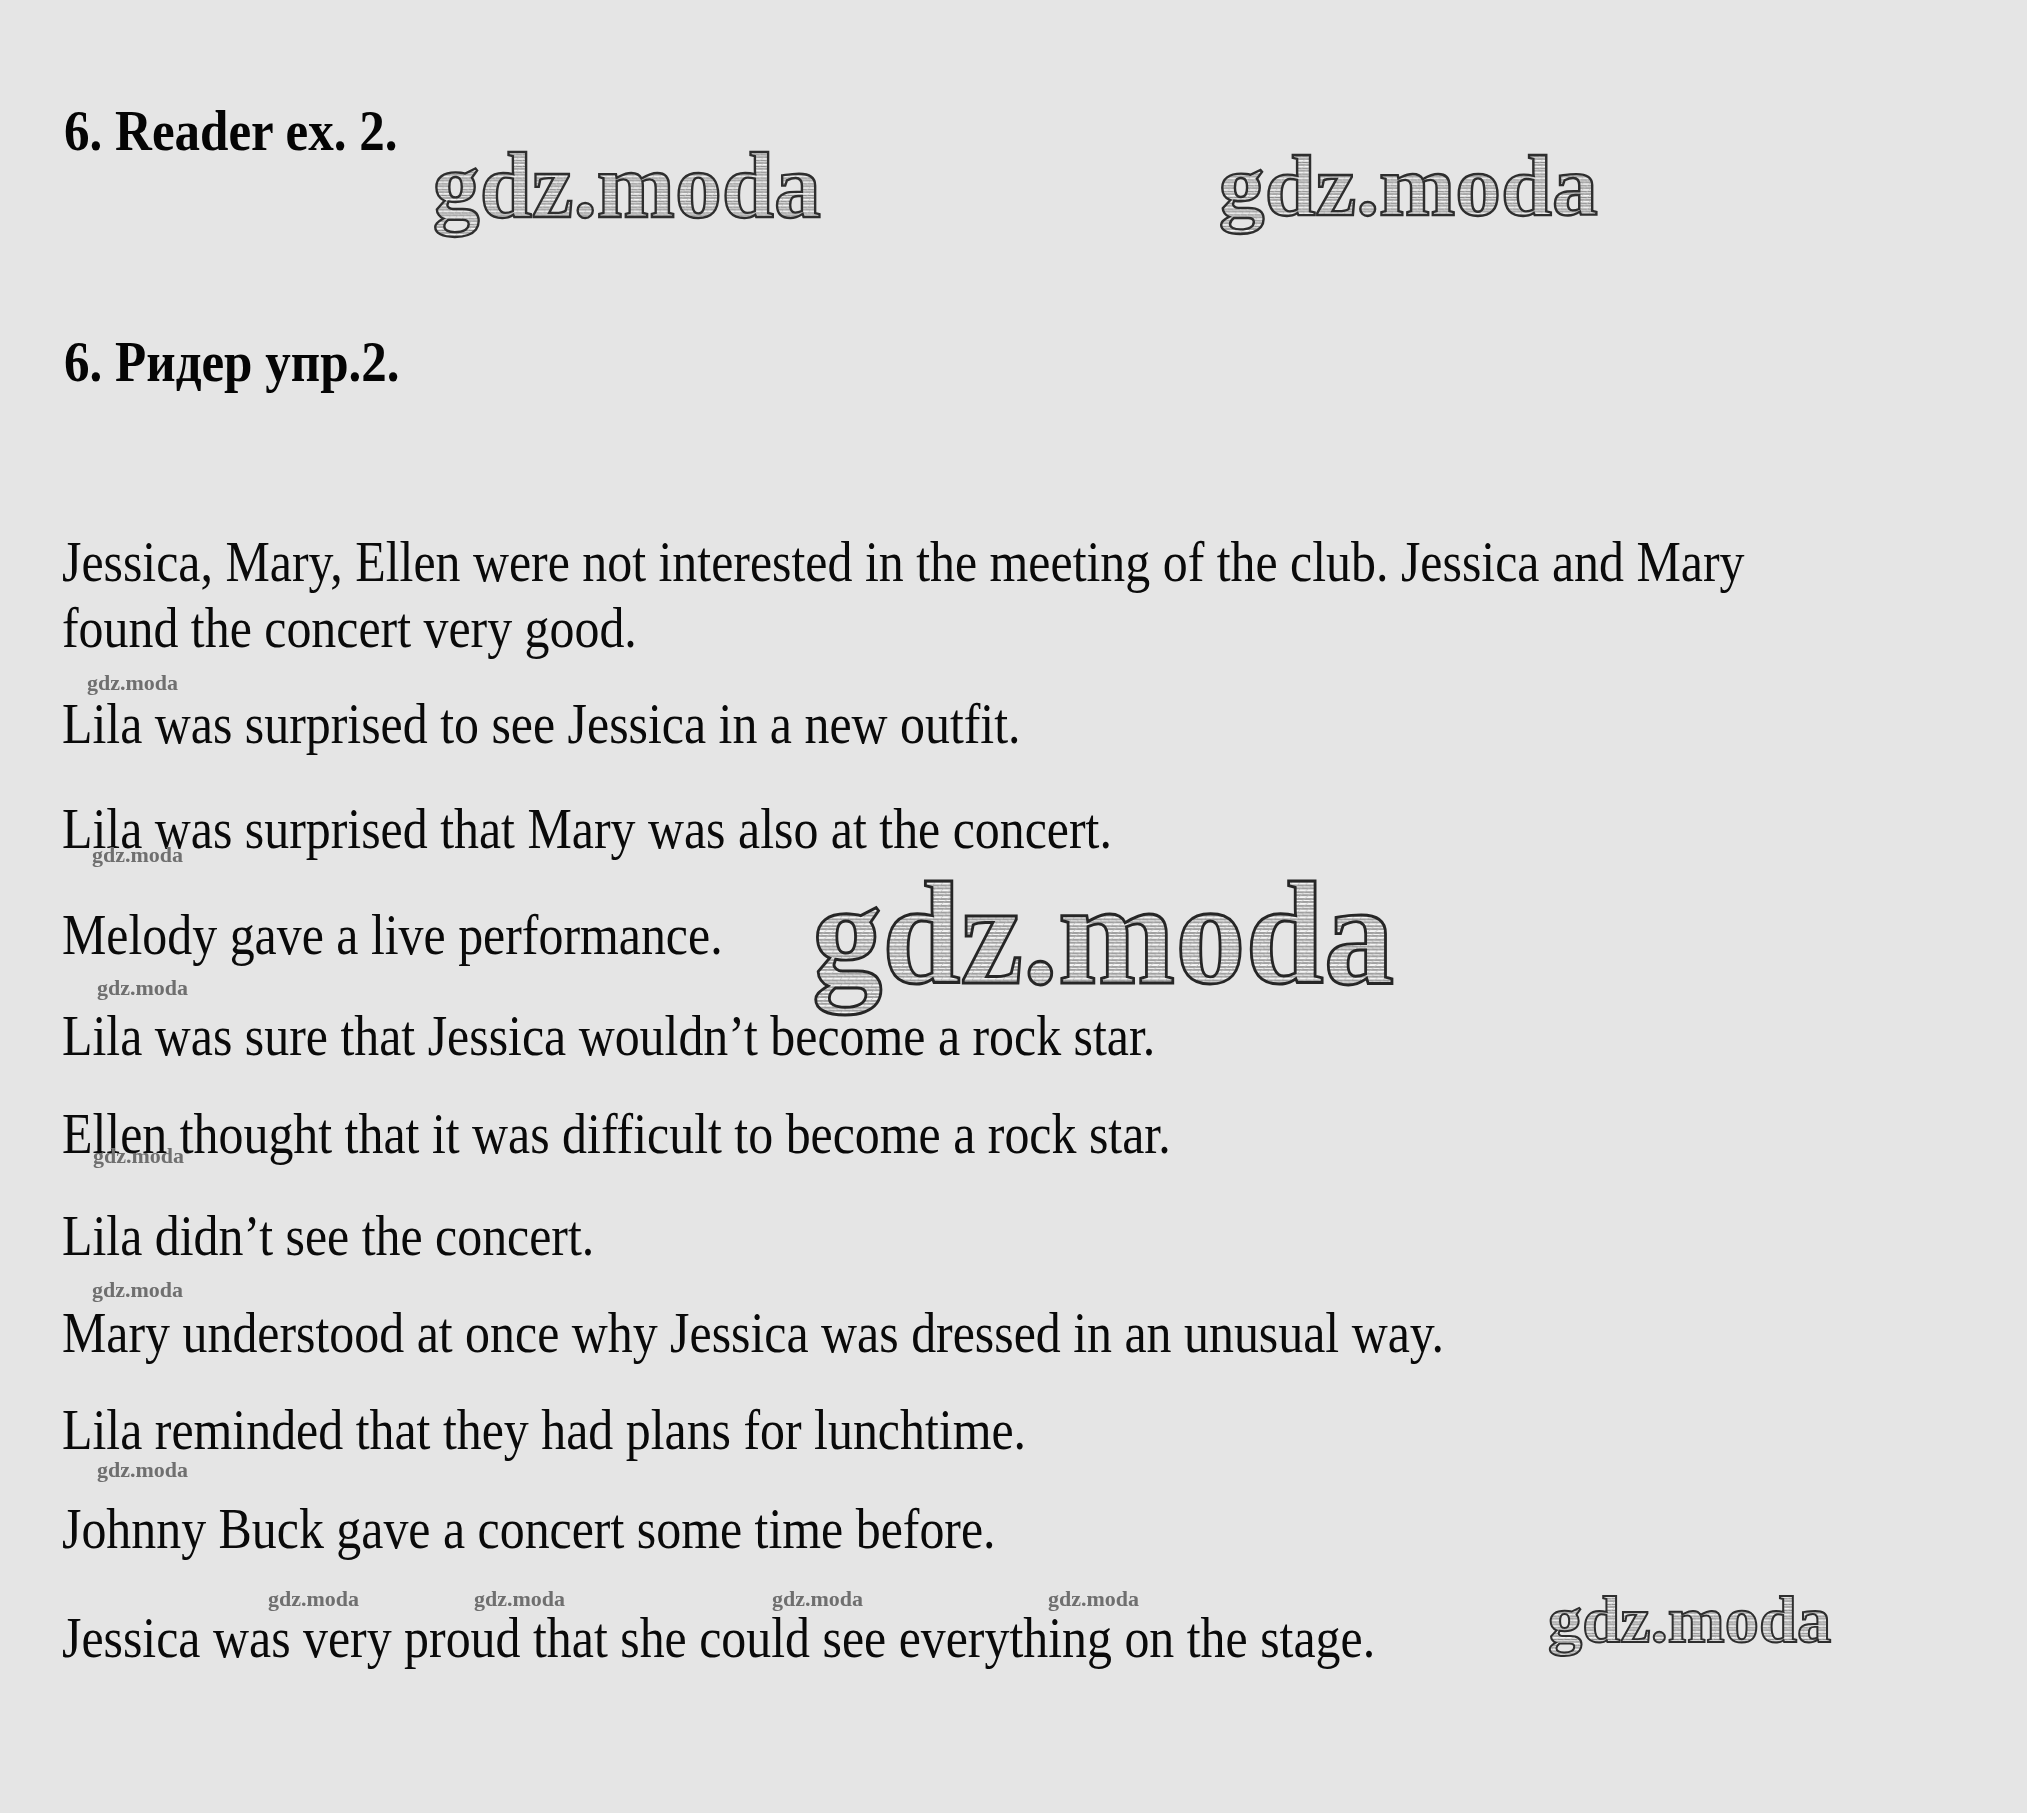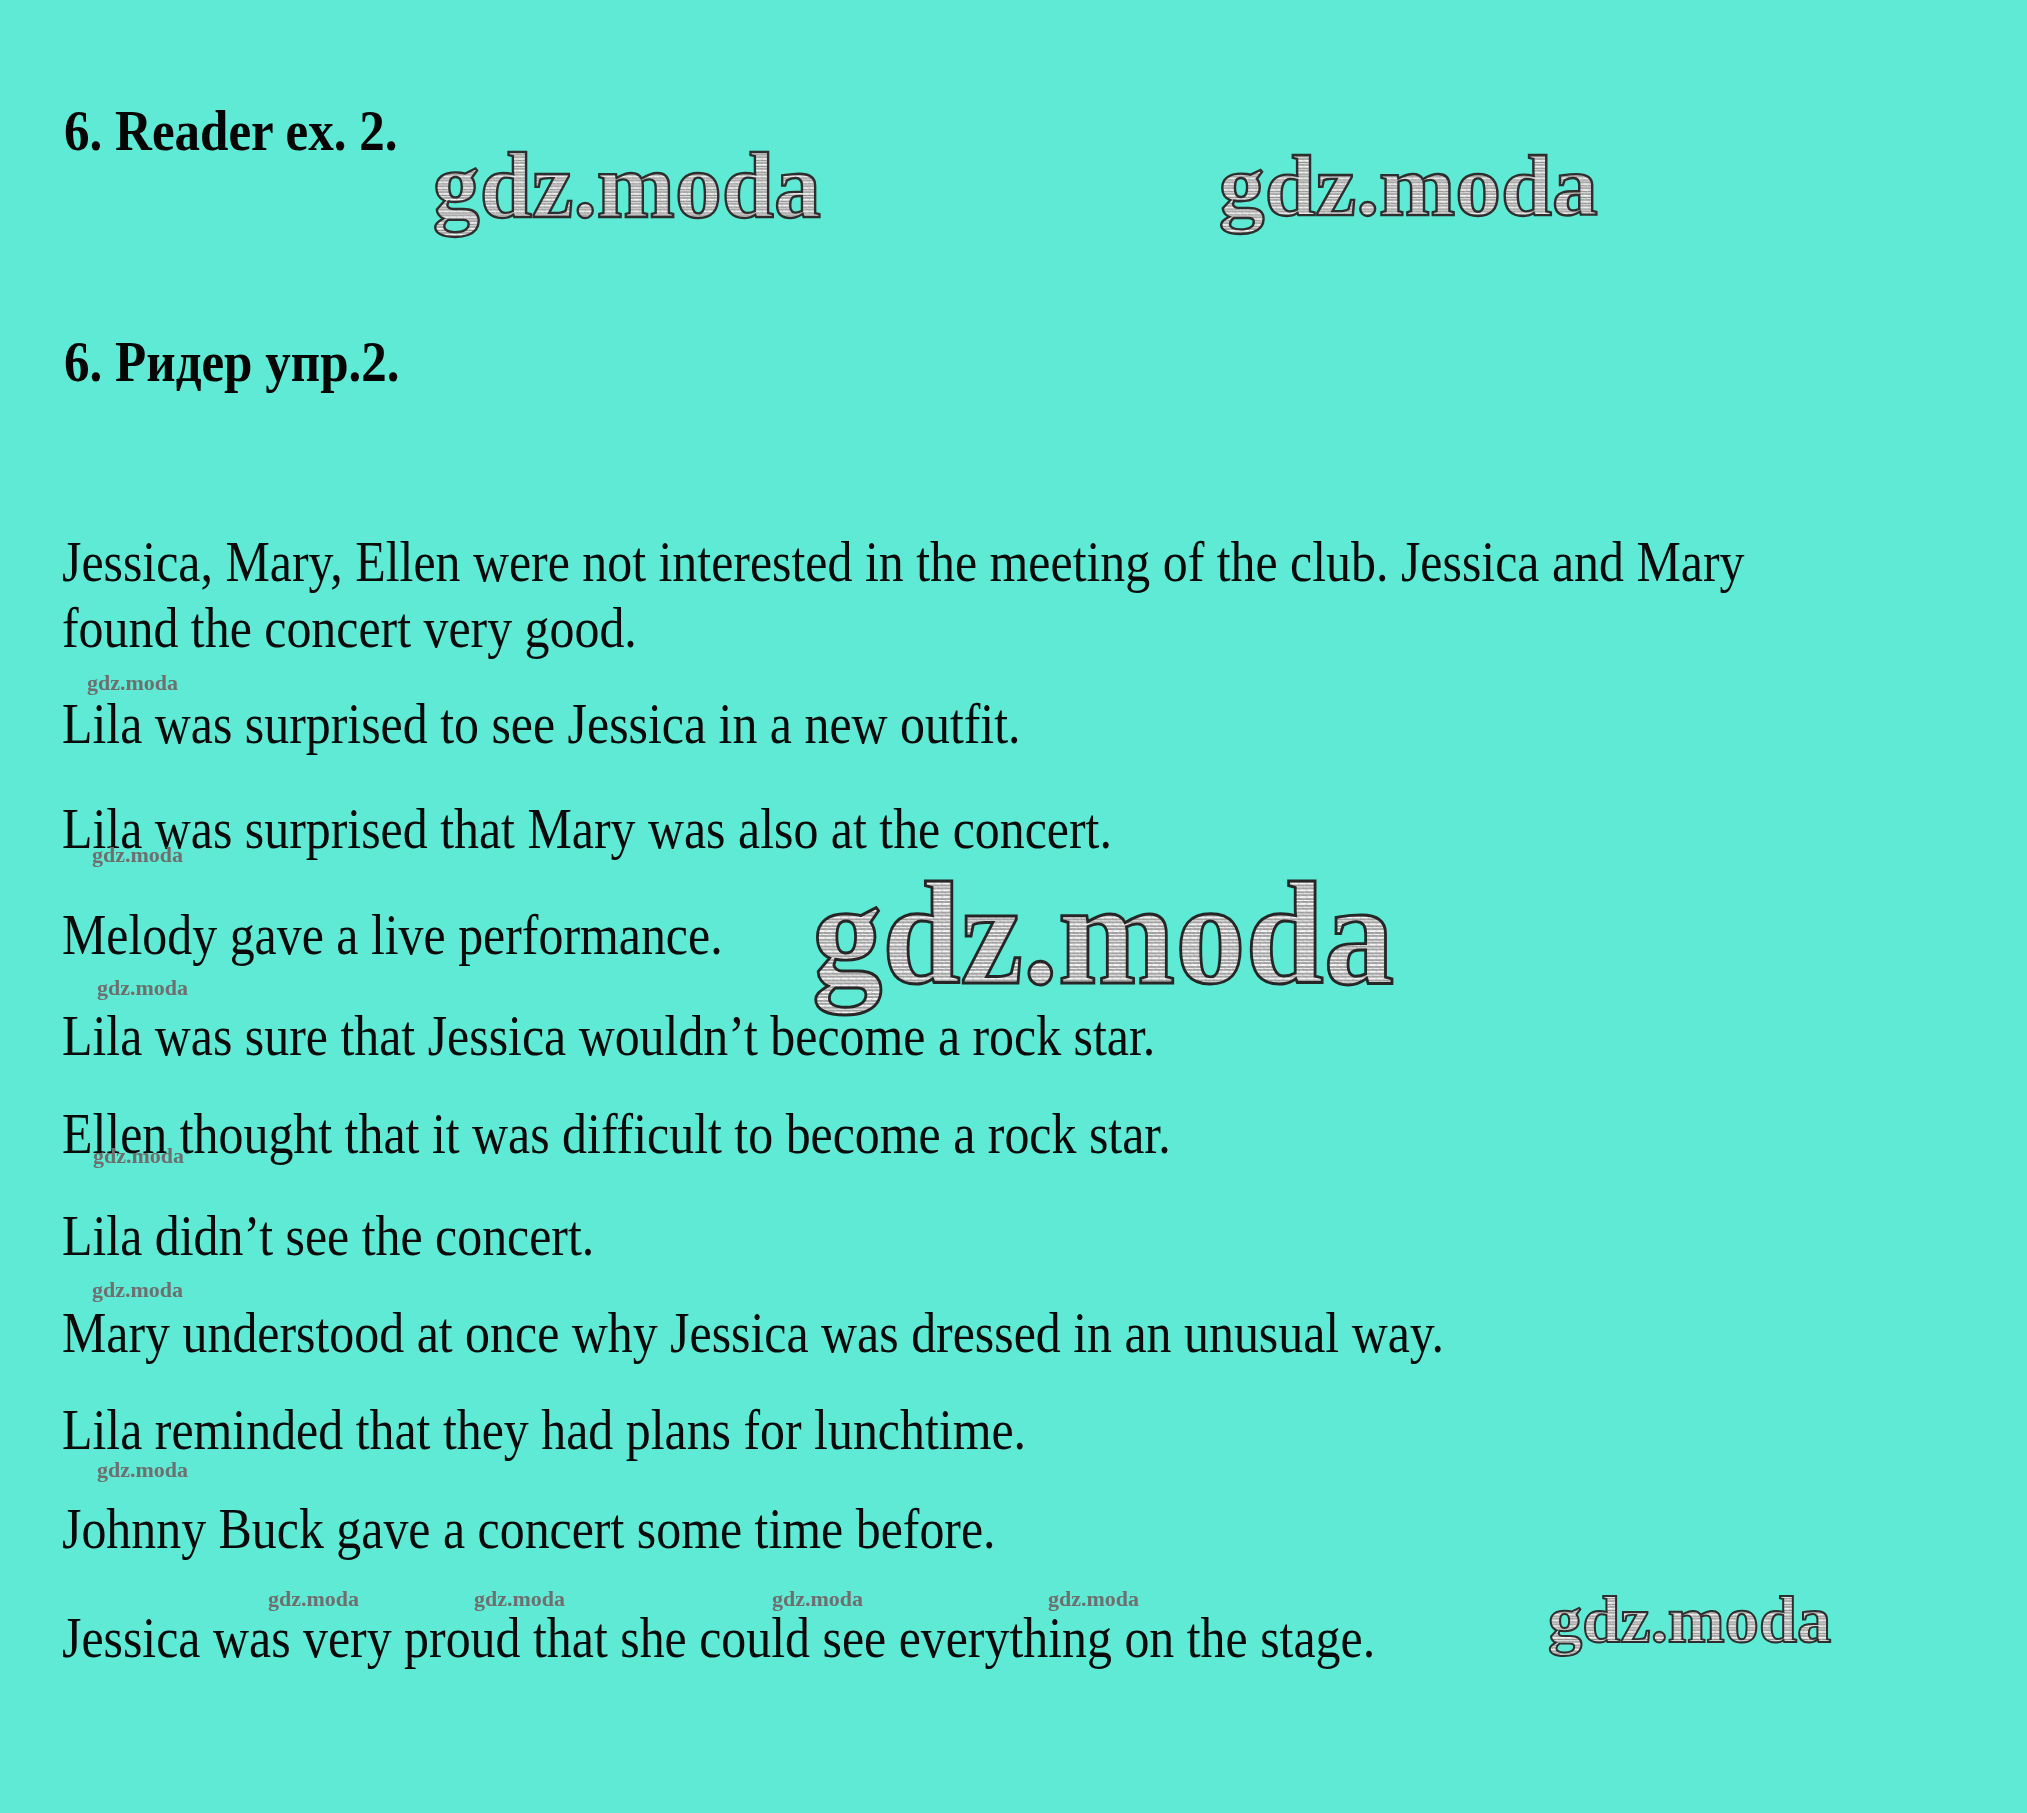--- a/index.html
+++ b/index.html
@@ -1,20 +1,20 @@
 <!DOCTYPE html>
 <html><head>
 <meta charset="utf-8">
 <style>
   html, body { margin: 0; padding: 0; background: #ffffff; }
   #page {
     position: relative;
     width: 2027px;
     height: 1814px;
-    background: #5eead4;
+    background: #e5e5e5;
     overflow: hidden;
     font-family: "Liberation Serif", serif;
     color: #0a0a0a;
   }
   .title {
     position: absolute;
     left: 64px;
     font-weight: bold;
     font-size: 58px;
     white-space: nowrap;

